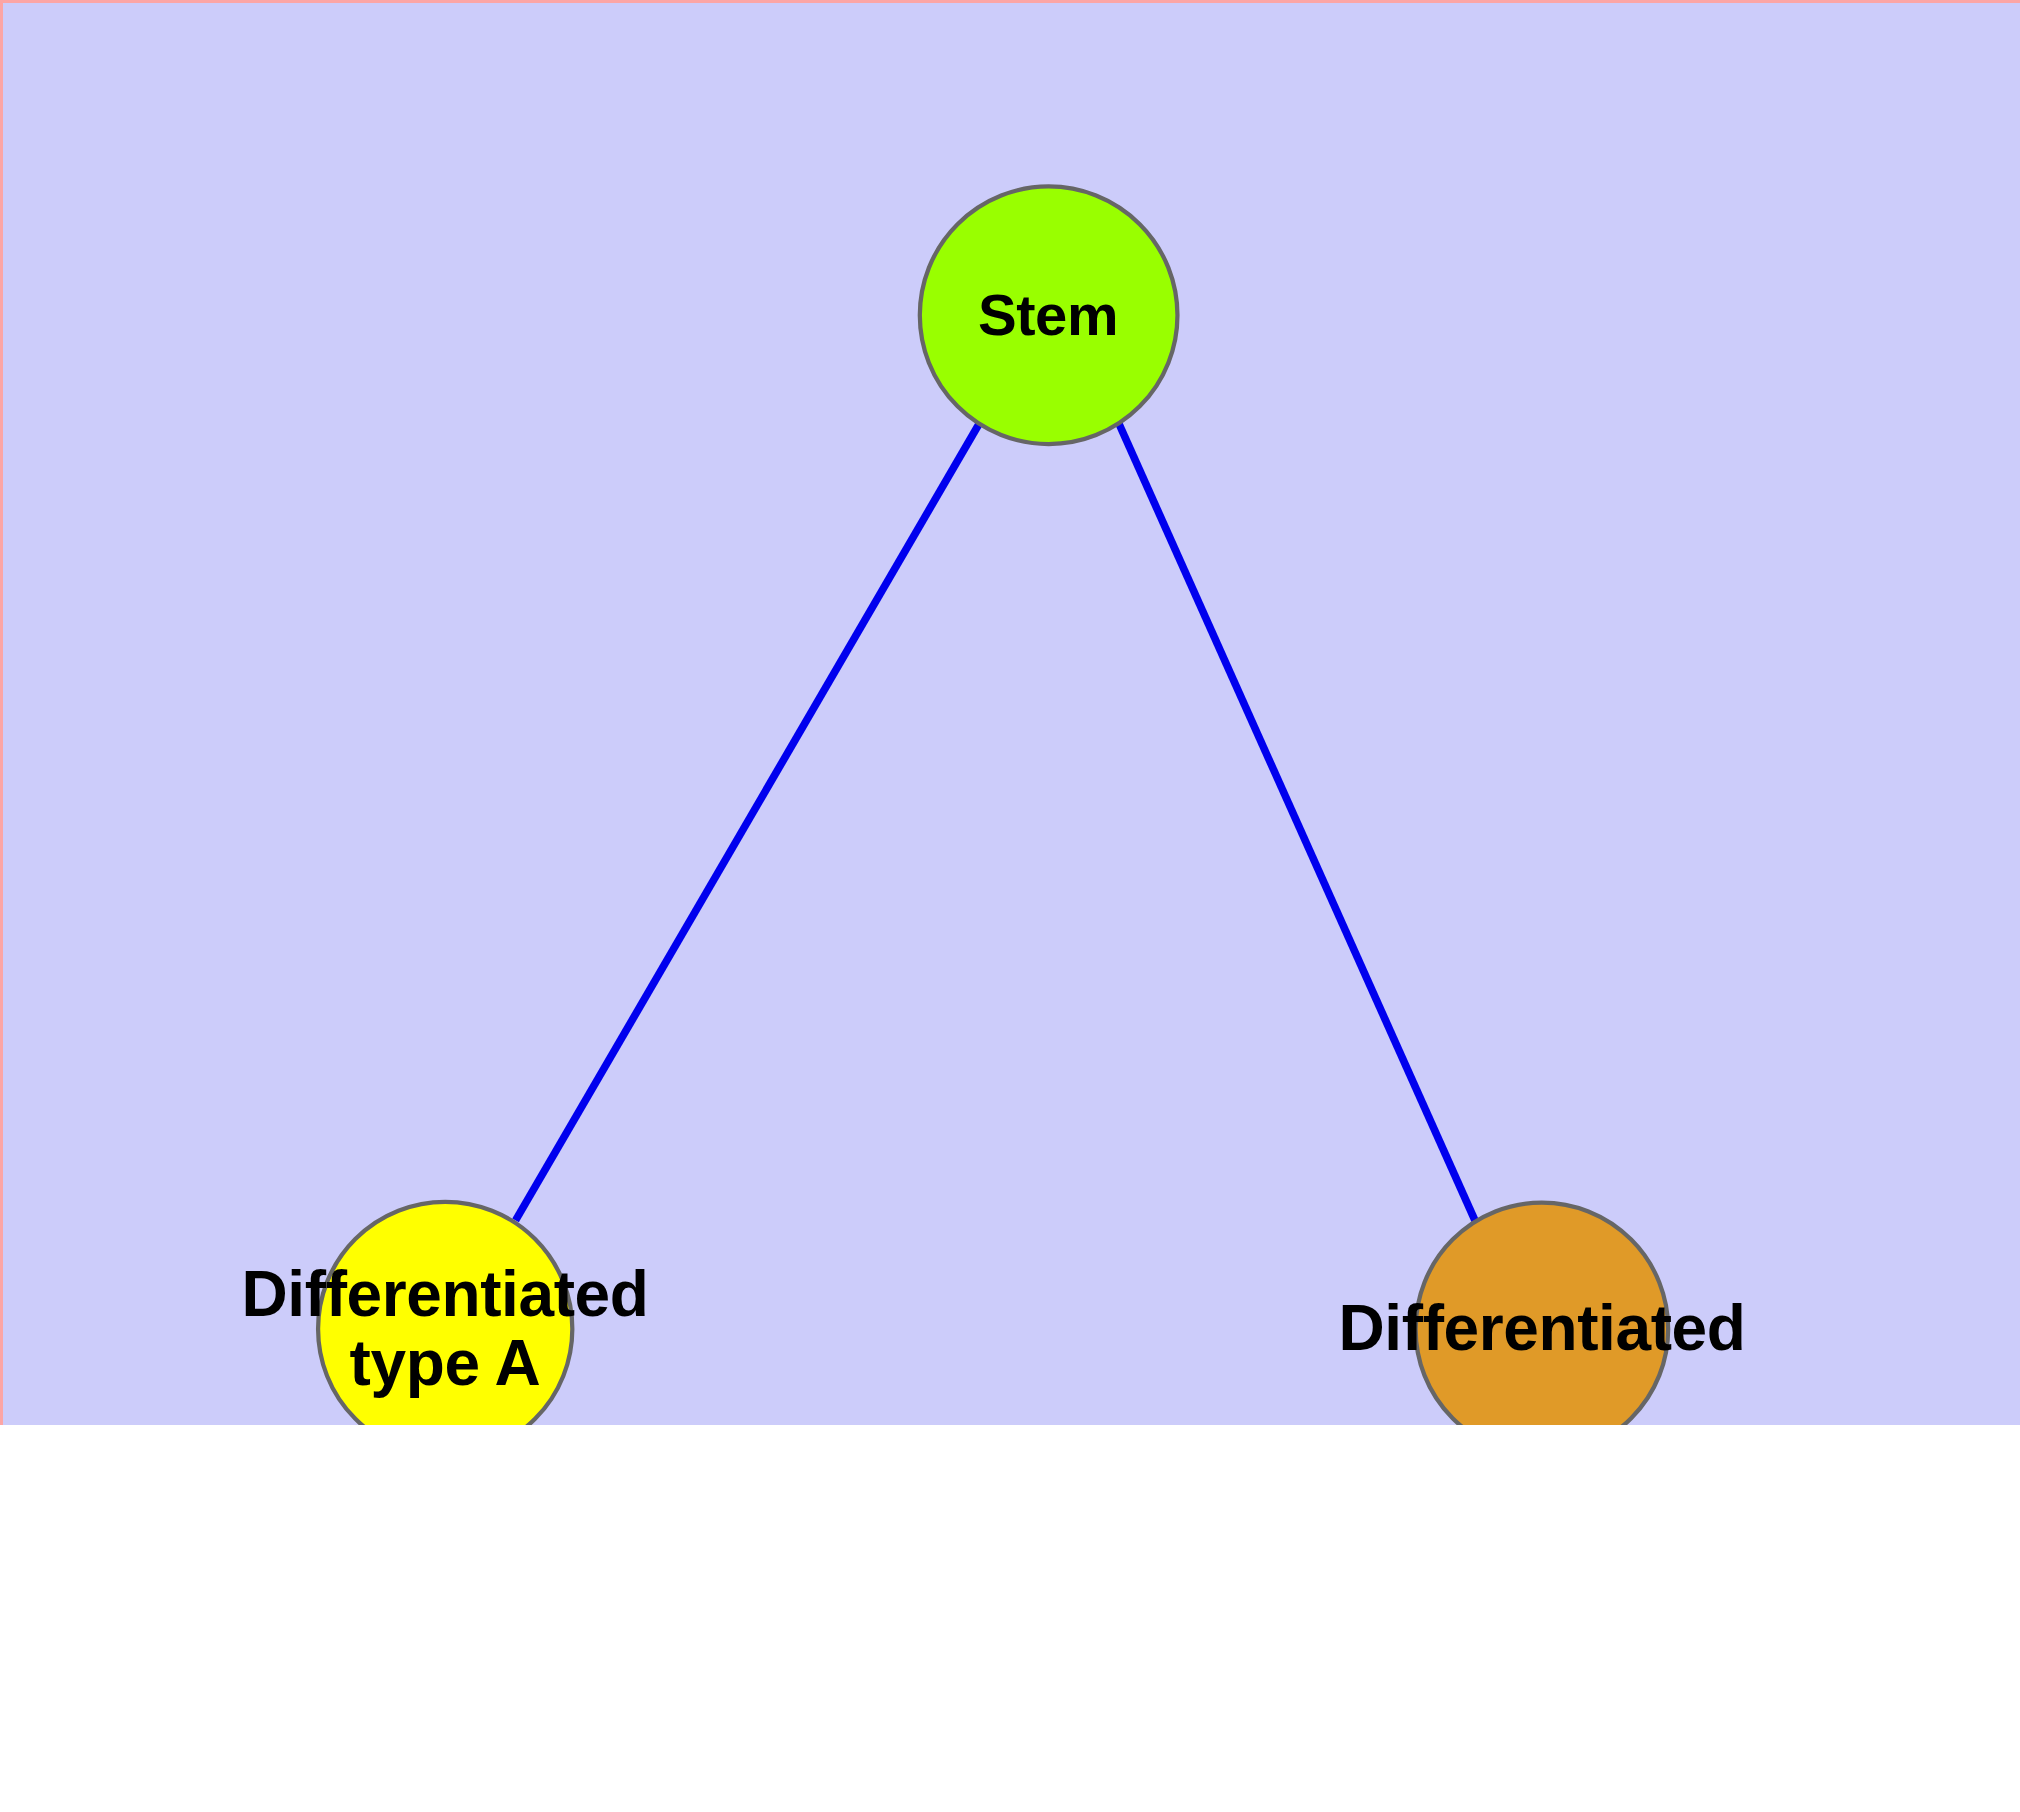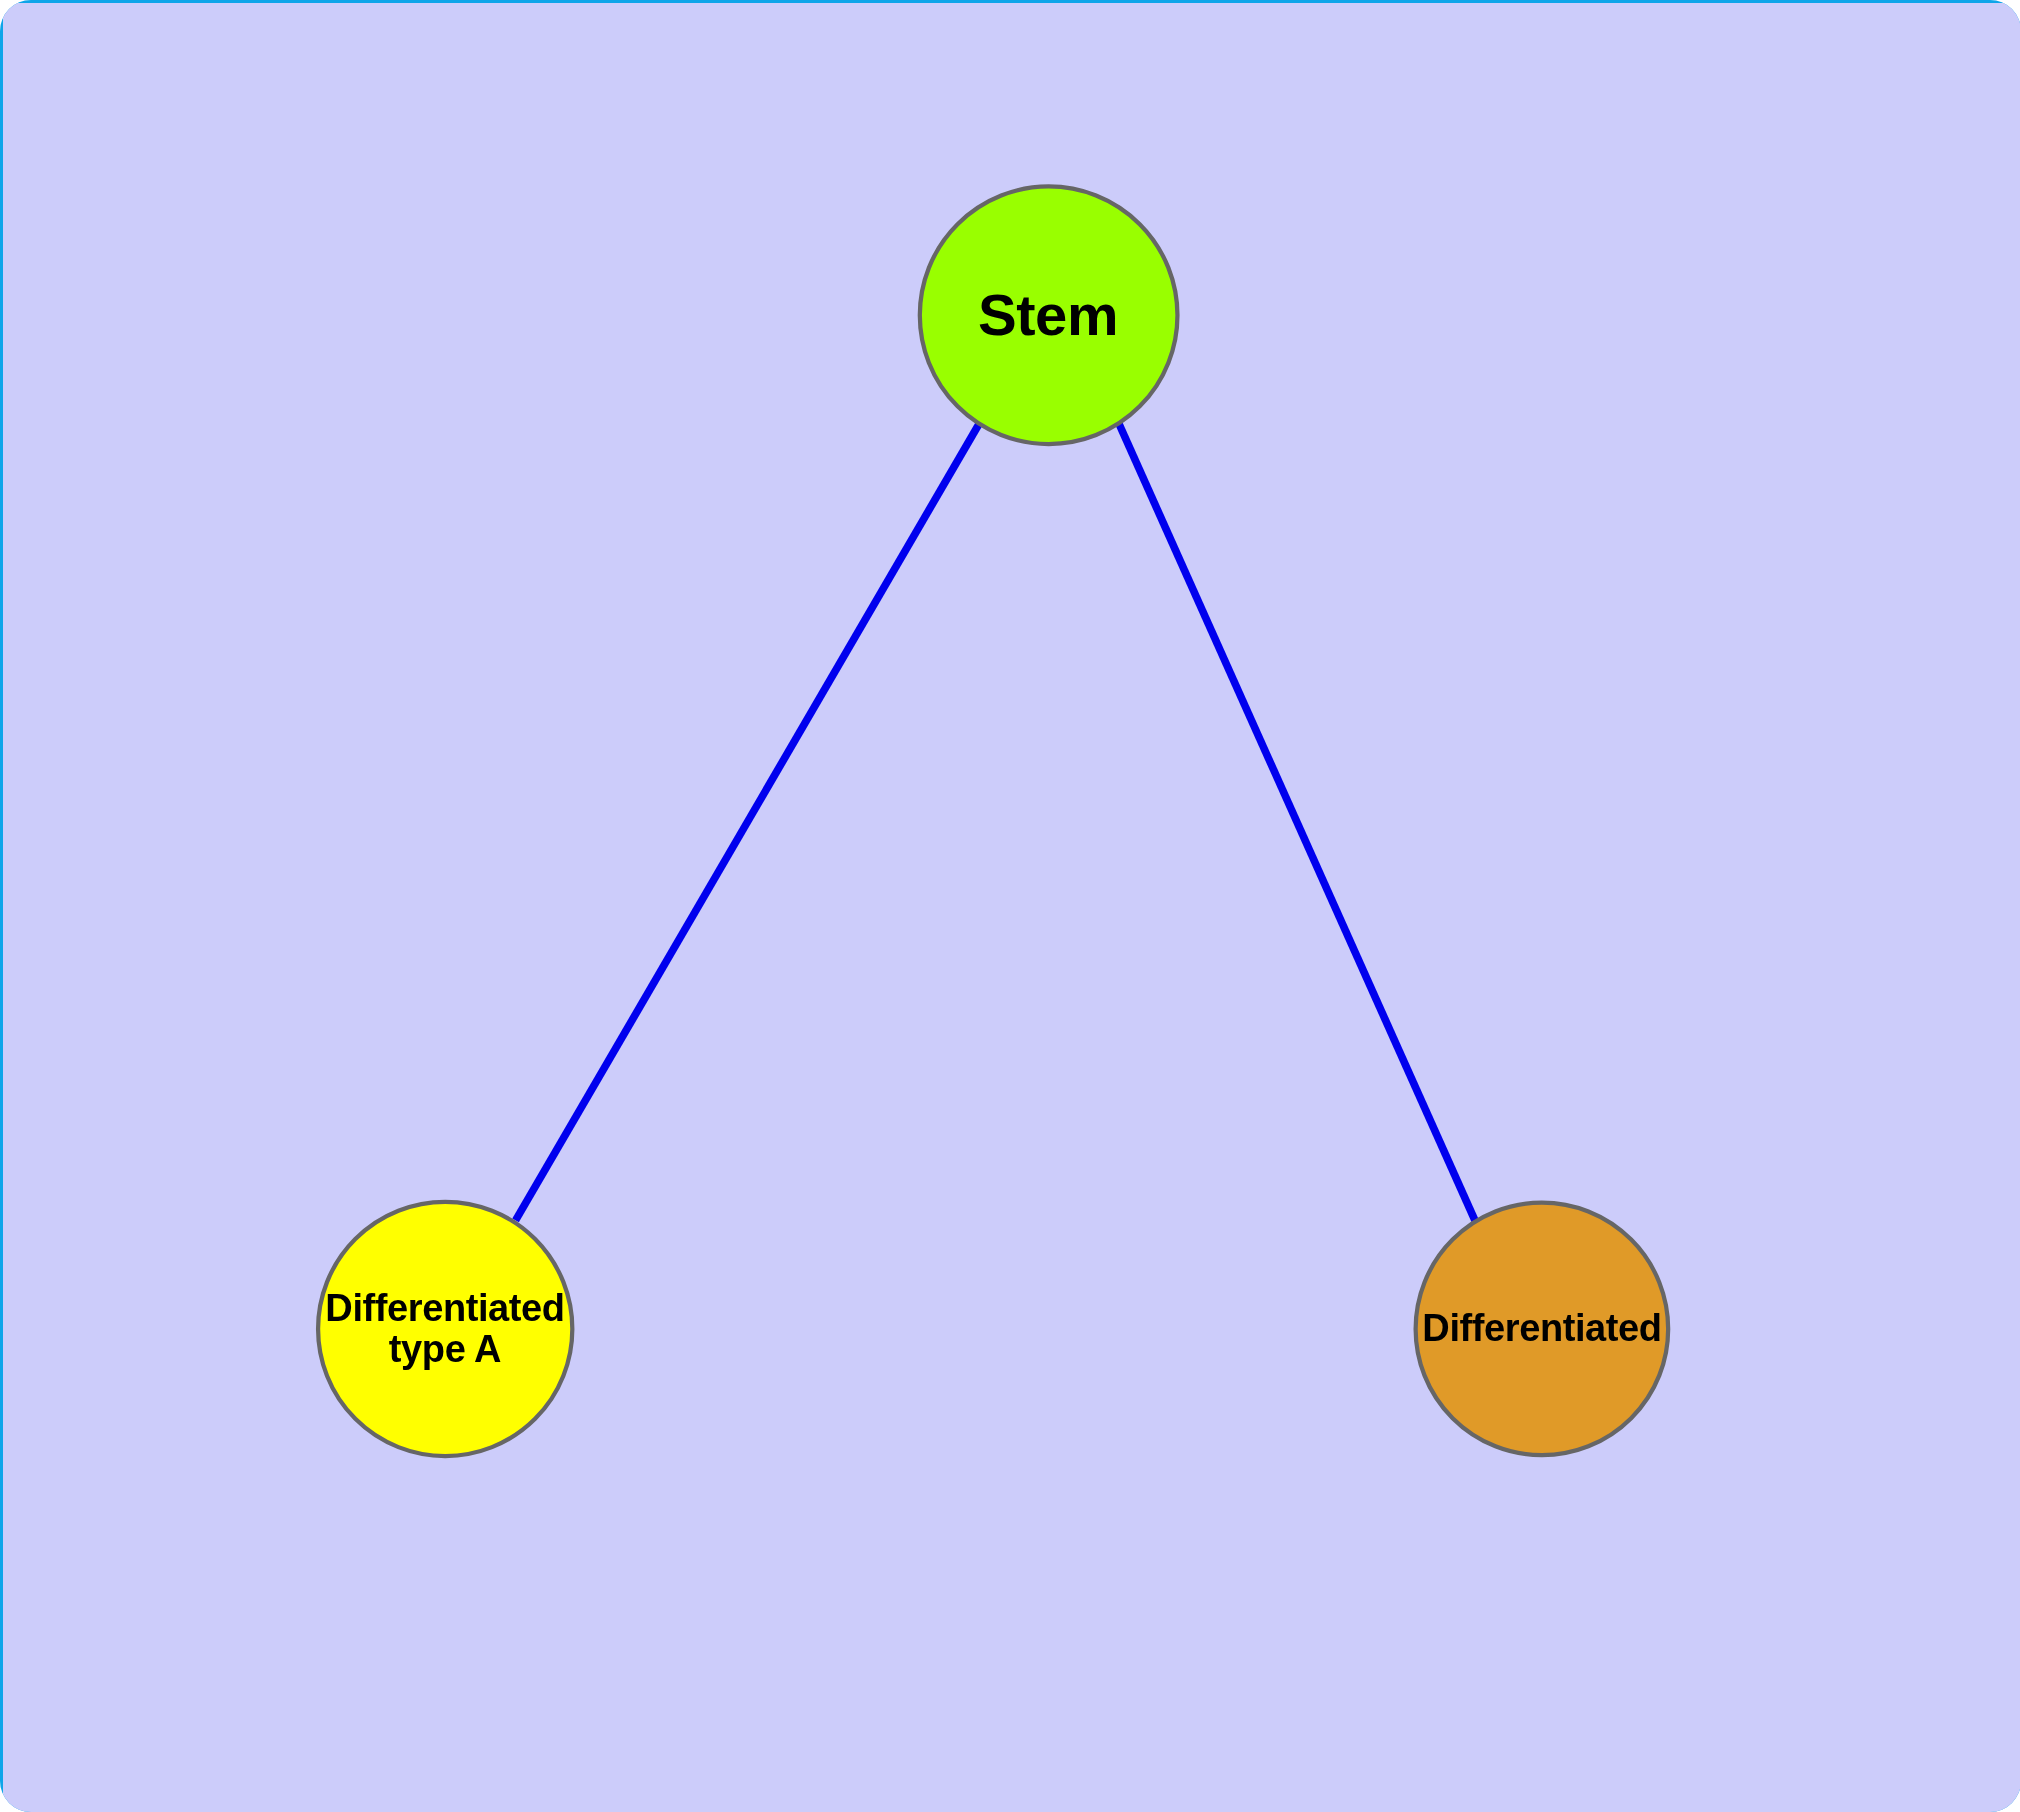--- a/index.html
+++ b/index.html
@@ -37,26 +37,26 @@
     color: #000000;
     font-weight: bold;
     font-family: "Liberation Sans", "DejaVu Sans", sans-serif;
     white-space: nowrap;
     line-height: 1.08;
     letter-spacing: -0.4px;
     pointer-events: none;
     transform: translate(-50%, -50%);
   }
   .node-label.single { font-size: 58px; }
-  .node-label.double { font-size: 38px; }
+  .node-label.double { font-size: 64px; }
 </style>
 </head>
 <body>
 
-<div id="canvas" style="width: 2021px; height: 1812px; background: #0ea5e9; border-radius: 31px;">
+<div id="canvas" style="width: 2021px; height: 1425px; background: #fca5a5;">
 
   <div id="plot-background" style="background: rgb(204, 204, 250);"></div>
 
   <svg id="graph-svg" viewBox="0 0 2384 2138" xmlns="http://www.w3.org/2000/svg">
     <g>
       <line id="edge0" stroke="#0000ee" stroke-width="9" stroke-linecap="butt" x1="1155" y1="500" x2="608" y2="1440"></line>
       <line id="edge1" stroke="#0000ee" stroke-width="9" stroke-linecap="butt" x1="1320" y1="500" x2="1740" y2="1440"></line>
     </g>
     <g>
       <circle id="node0" stroke="#666666" stroke-width="5" cx="1237" cy="372" r="152" fill="#99ff00"></circle>

